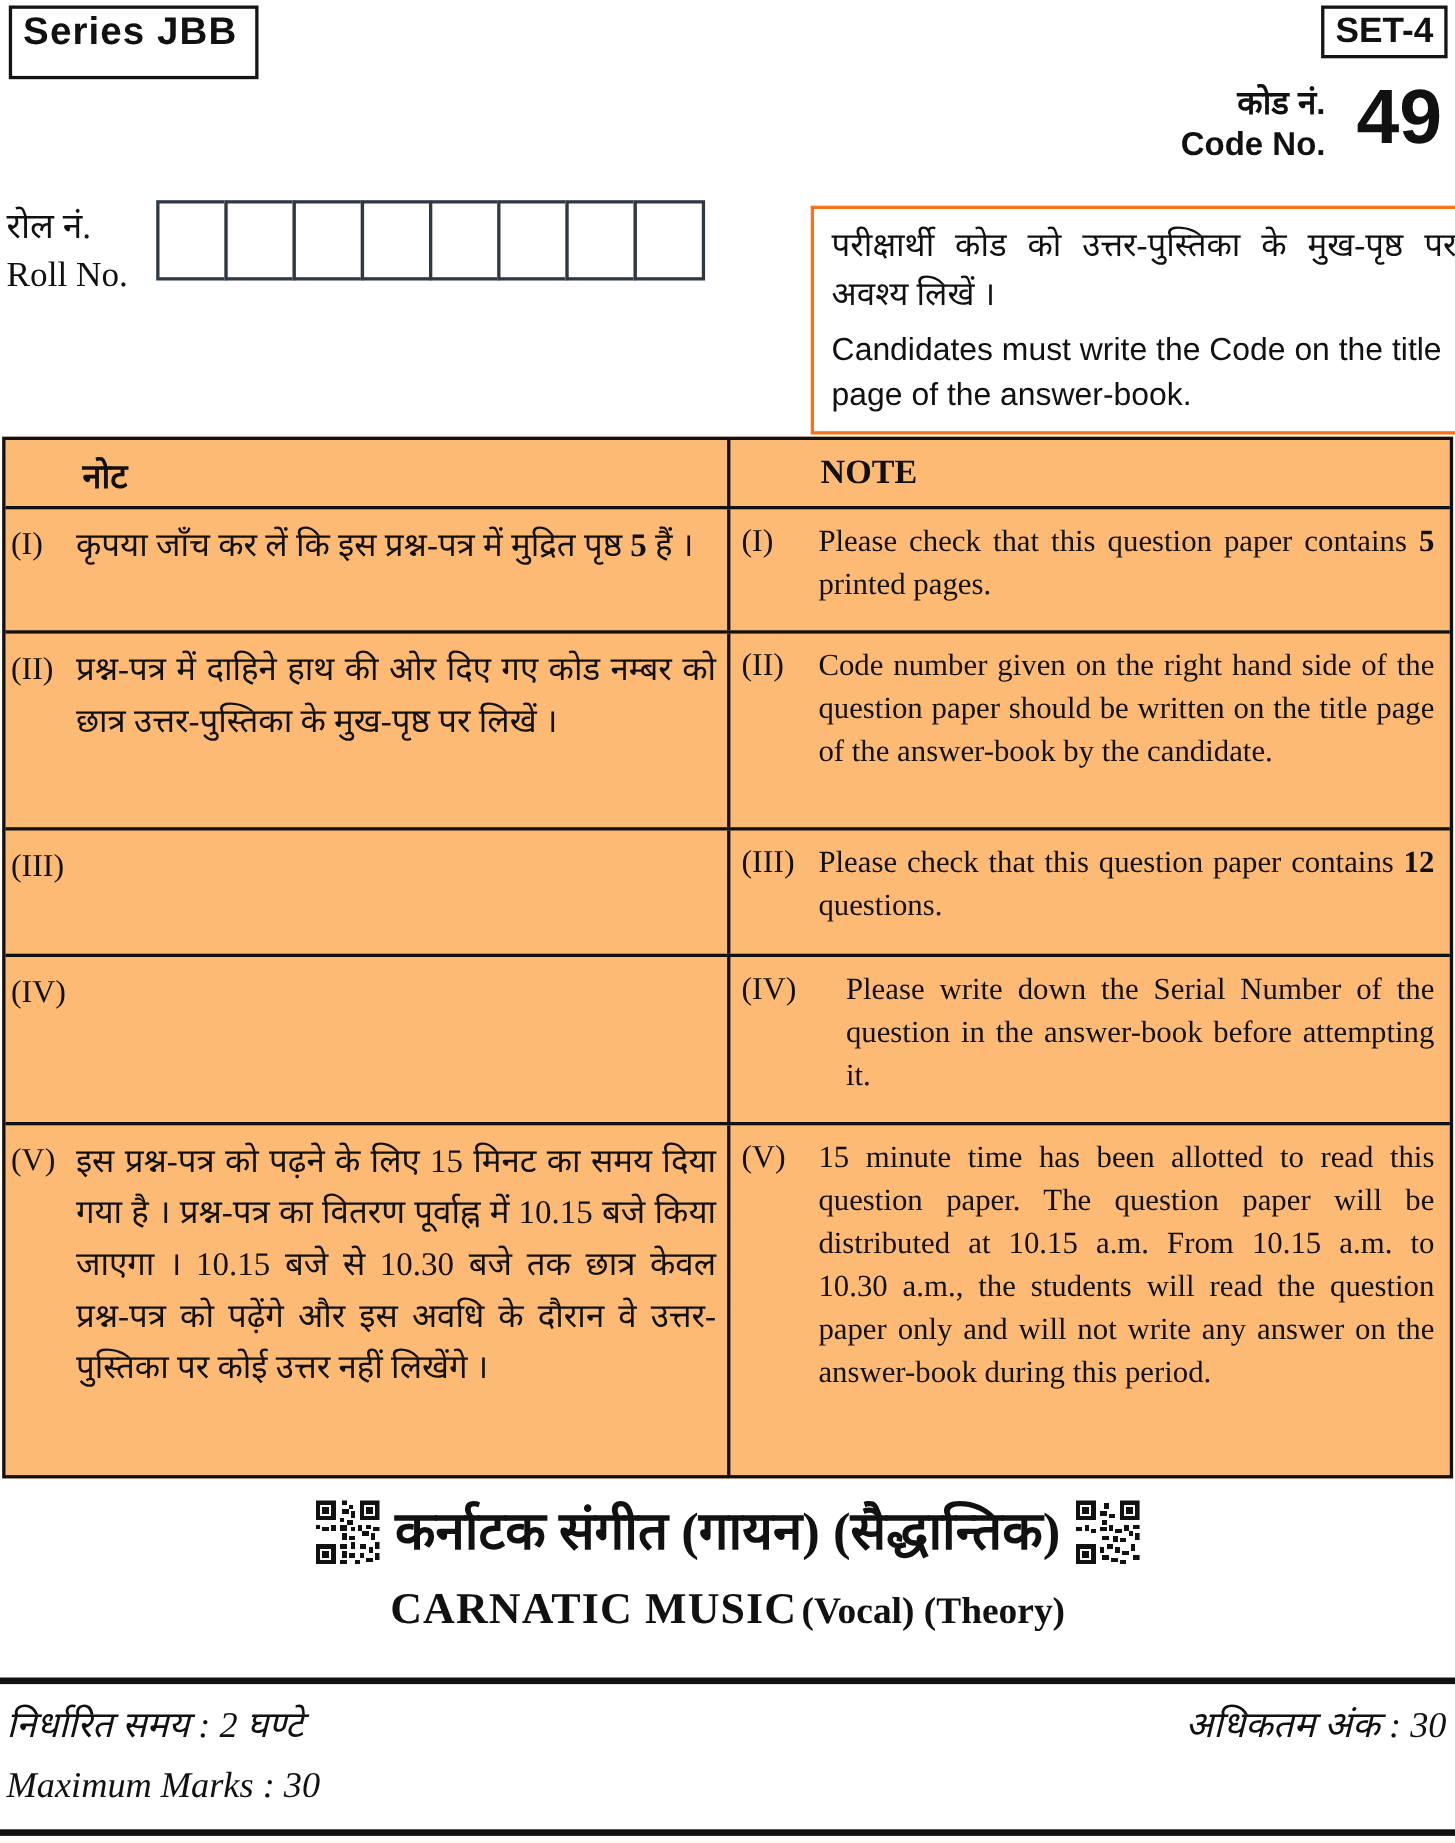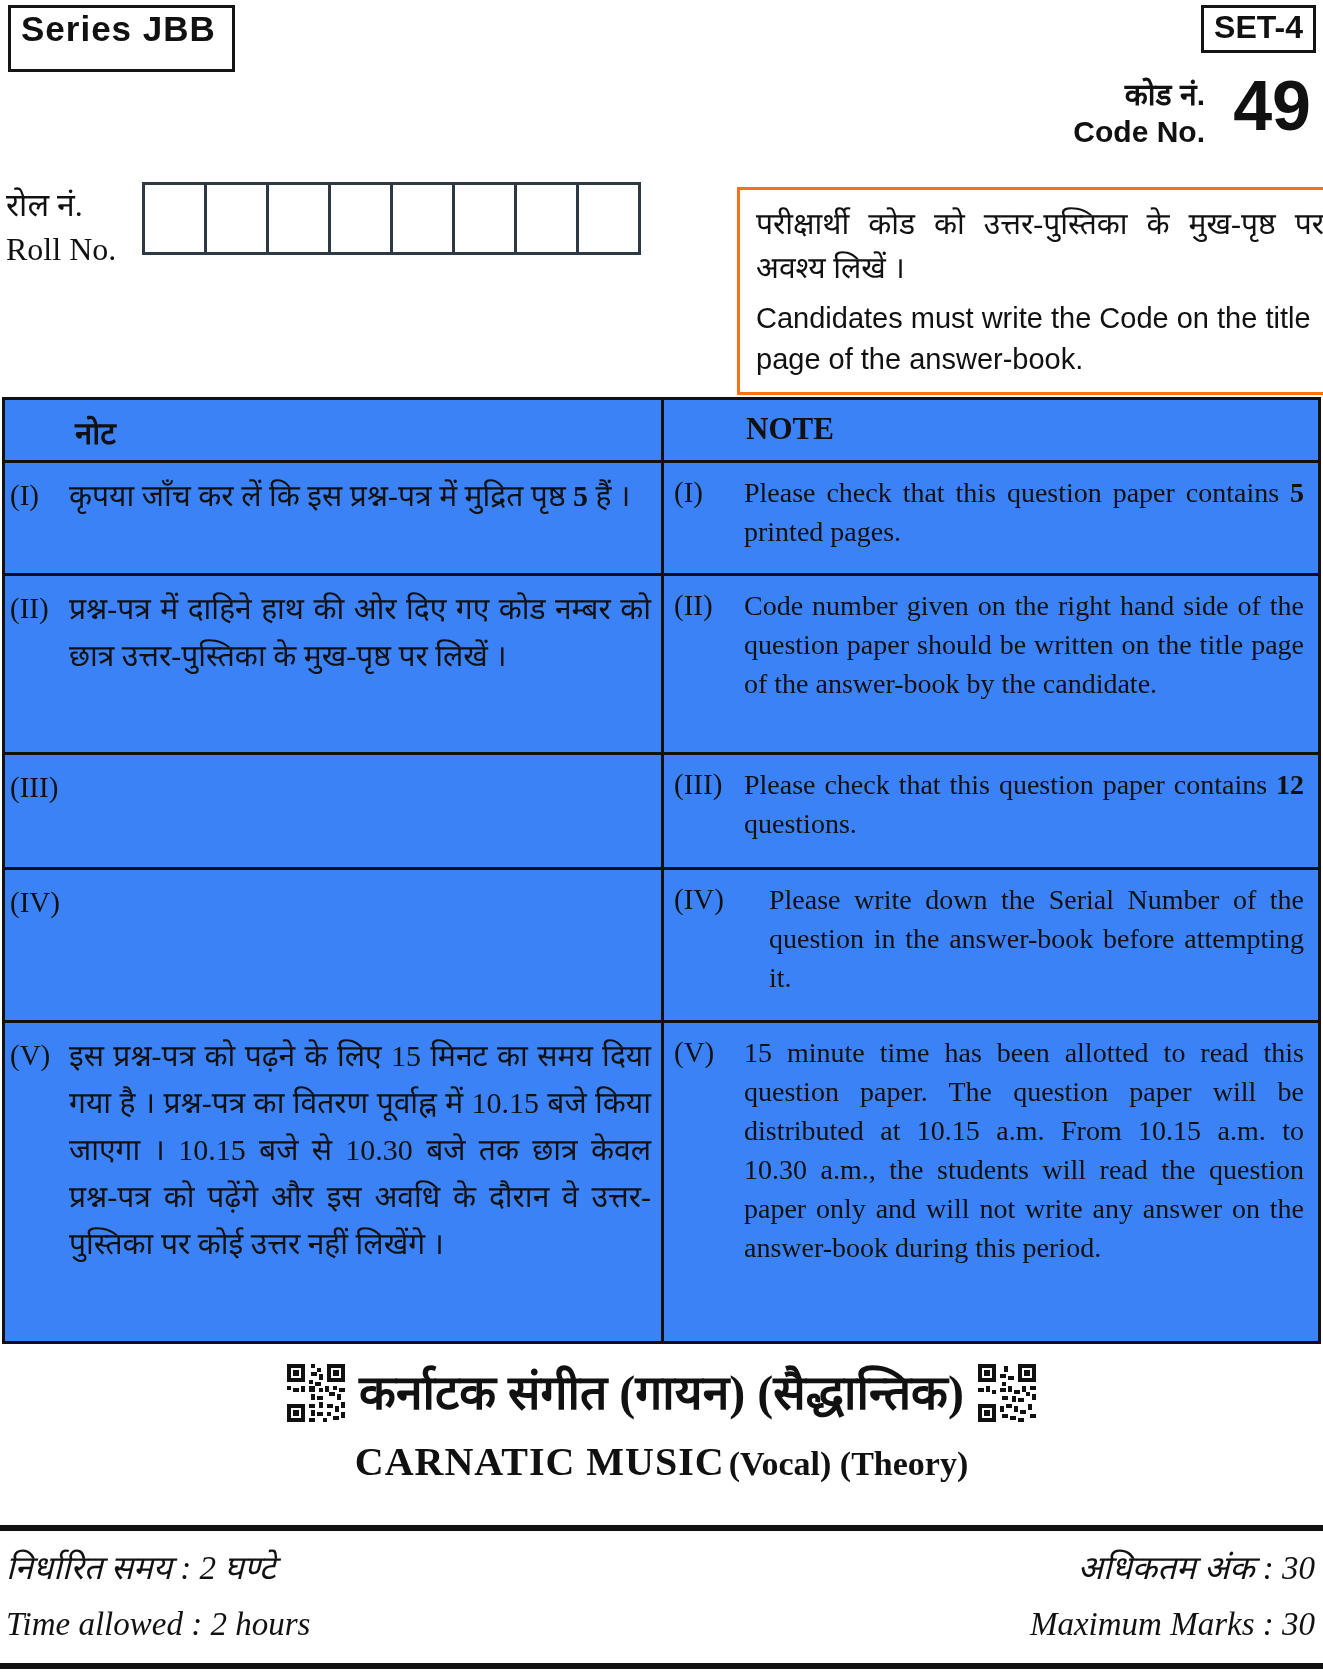--- a/index.html
+++ b/index.html
@@ -60,21 +60,21 @@
     border:3px solid #f97316;
     padding:12px 14px 12px 16px;
   }
   .info-hi { font-size:30px; line-height:44px; text-align:justify; }
   .info-en { font-family:"Liberation Sans", sans-serif; font-size:29px; line-height:41px; margin-top:8px; }
 
   
   .note-table {
     position:absolute; left:2px; top:397px; width:1319px;
     border:3px solid #111;
-    background:#3b82f6;
+    background:#fdba74;
   }
   .trow { display:flex; border-top:3px solid #111; }
   .trow:first-child { border-top:none; }
   .cell { display:flex; align-items:flex-start; }
   .cell.hi-cell { width:656px; }
   .cell.en-cell { flex:1; border-left:3px solid #111; }
   .num {
     flex:0 0 64px; padding:10px 0 0 5px;
     font-size:29px; line-height:45px; white-space:nowrap;
   }
@@ -229,16 +229,15 @@
     <span class="title-en-sub"> <span>(Vocal) (Theory)</span></span>
   </div>
 </div>
 
 <div class="rule rule-top"></div>
 <div class="footer-line footer-hi">
   <span>निर्धारित समय : 2 घण्टे</span>
   <span>अधिकतम अंक : 30</span>
 </div>
 <div class="footer-line footer-en">
-  <span>Time allowed : 2 hours</span>
   <span>Maximum Marks : 30</span>
 </div>
 <div class="rule rule-bottom"></div>
 
 </body></html>

